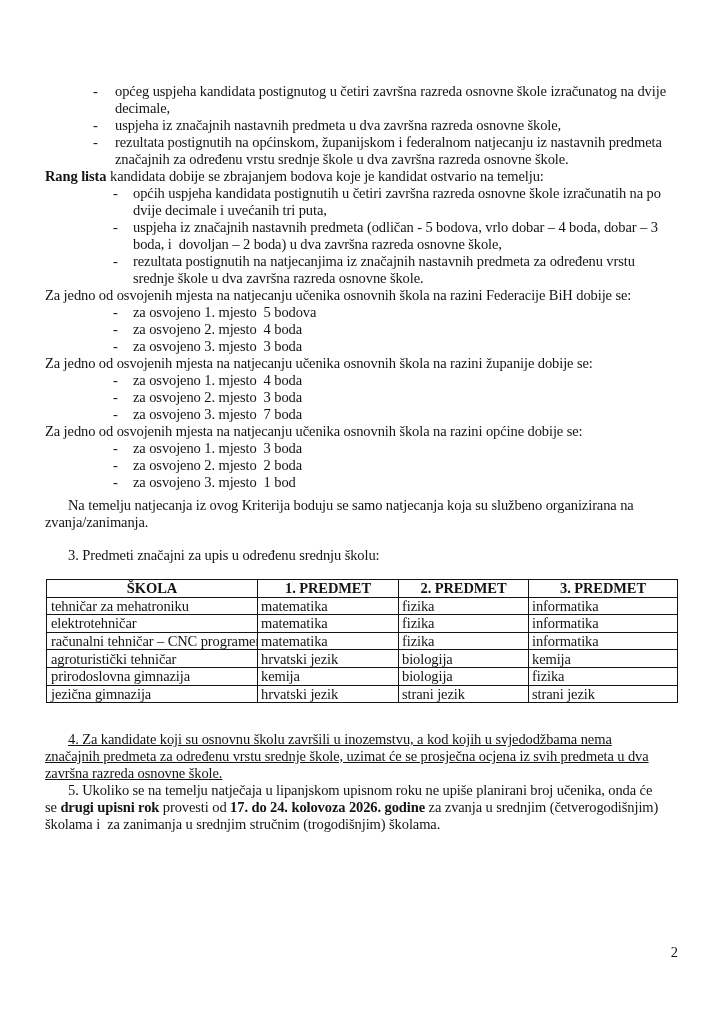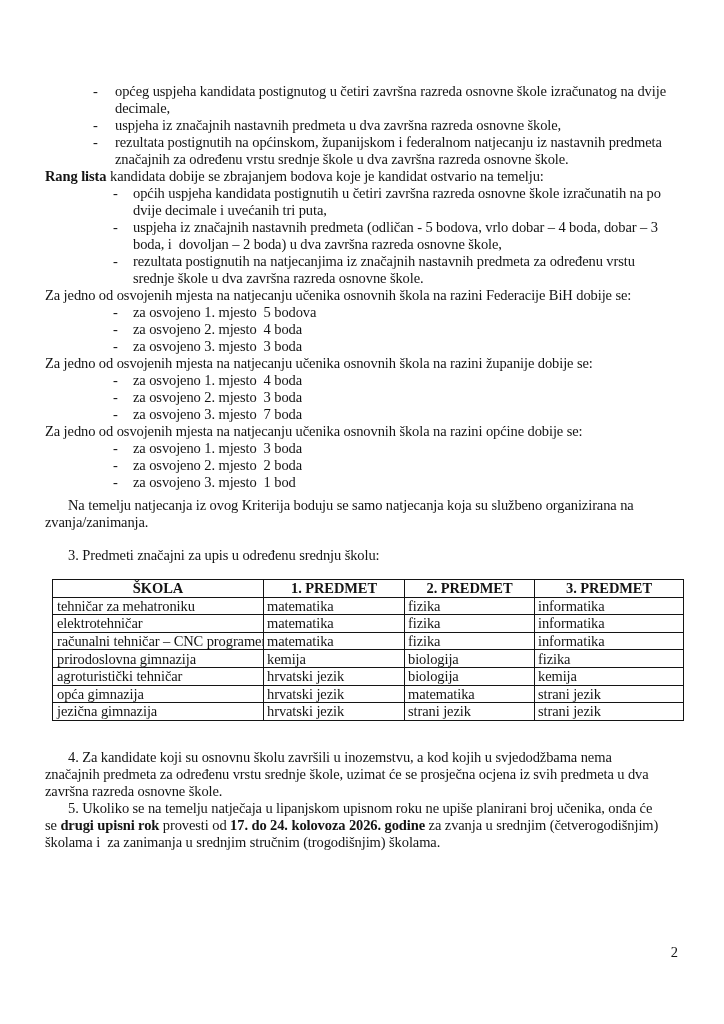--- a/index.html
+++ b/index.html
@@ -21,28 +21,28 @@
   .b1 > .dash { position: absolute; left: 48px; }
   .c1 { padding-left: 70px; }
   
   .b2 { padding-left: 88px; }
   .b2 > .dash { position: absolute; left: 68px; }
   .c2 { padding-left: 88px; }
   
   .ind { padding-left: 23px; }
   .note-para { margin-top: 6px; }
   .sec3-heading { margin-top: 16px; }
-  .p4 { margin-top: 28px; }
+  .p4 { margin-top: 28px; text-decoration: underline; }
   b { font-weight: bold; letter-spacing: -0.1px; }
   table.subjects {
     border-collapse: collapse;
     table-layout: fixed;
     width: 631px;
     margin-top: 15px;
-    margin-left: 7px;
+    margin-left: 1px;
     font-size: 14.5px;
   }
   table.subjects th, table.subjects td {
     border: 1px solid #141414;
     height: 16.6px;
     line-height: 16px;
     padding: 0 3px;
     overflow: hidden;
     white-space: nowrap;
   }
@@ -119,36 +119,30 @@
       <td>fizika</td>
       <td>informatika</td>
     </tr>
     <tr>
       <td class="school">računalni tehničar – CNC programer</td>
       <td>matematika</td>
       <td>fizika</td>
       <td>informatika</td>
     </tr>
     <tr>
-      <td class="school">prirodoslovna gimnazija</td>
-      <td>kemija</td>
-      <td>biologija</td>
-      <td>fizika</td>
-    </tr>
-    <tr>
       <td class="school">agroturistički tehničar</td>
       <td>hrvatski jezik</td>
       <td>biologija</td>
       <td>kemija</td>
     </tr>
     <tr>
-      <td class="school">opća gimnazija</td>
-      <td>hrvatski jezik</td>
-      <td>matematika</td>
-      <td>strani jezik</td>
+      <td class="school">prirodoslovna gimnazija</td>
+      <td>kemija</td>
+      <td>biologija</td>
+      <td>fizika</td>
     </tr>
     <tr>
       <td class="school">jezična gimnazija</td>
       <td>hrvatski jezik</td>
       <td>strani jezik</td>
       <td>strani jezik</td>
     </tr>
   </tbody>
     </table>
 

